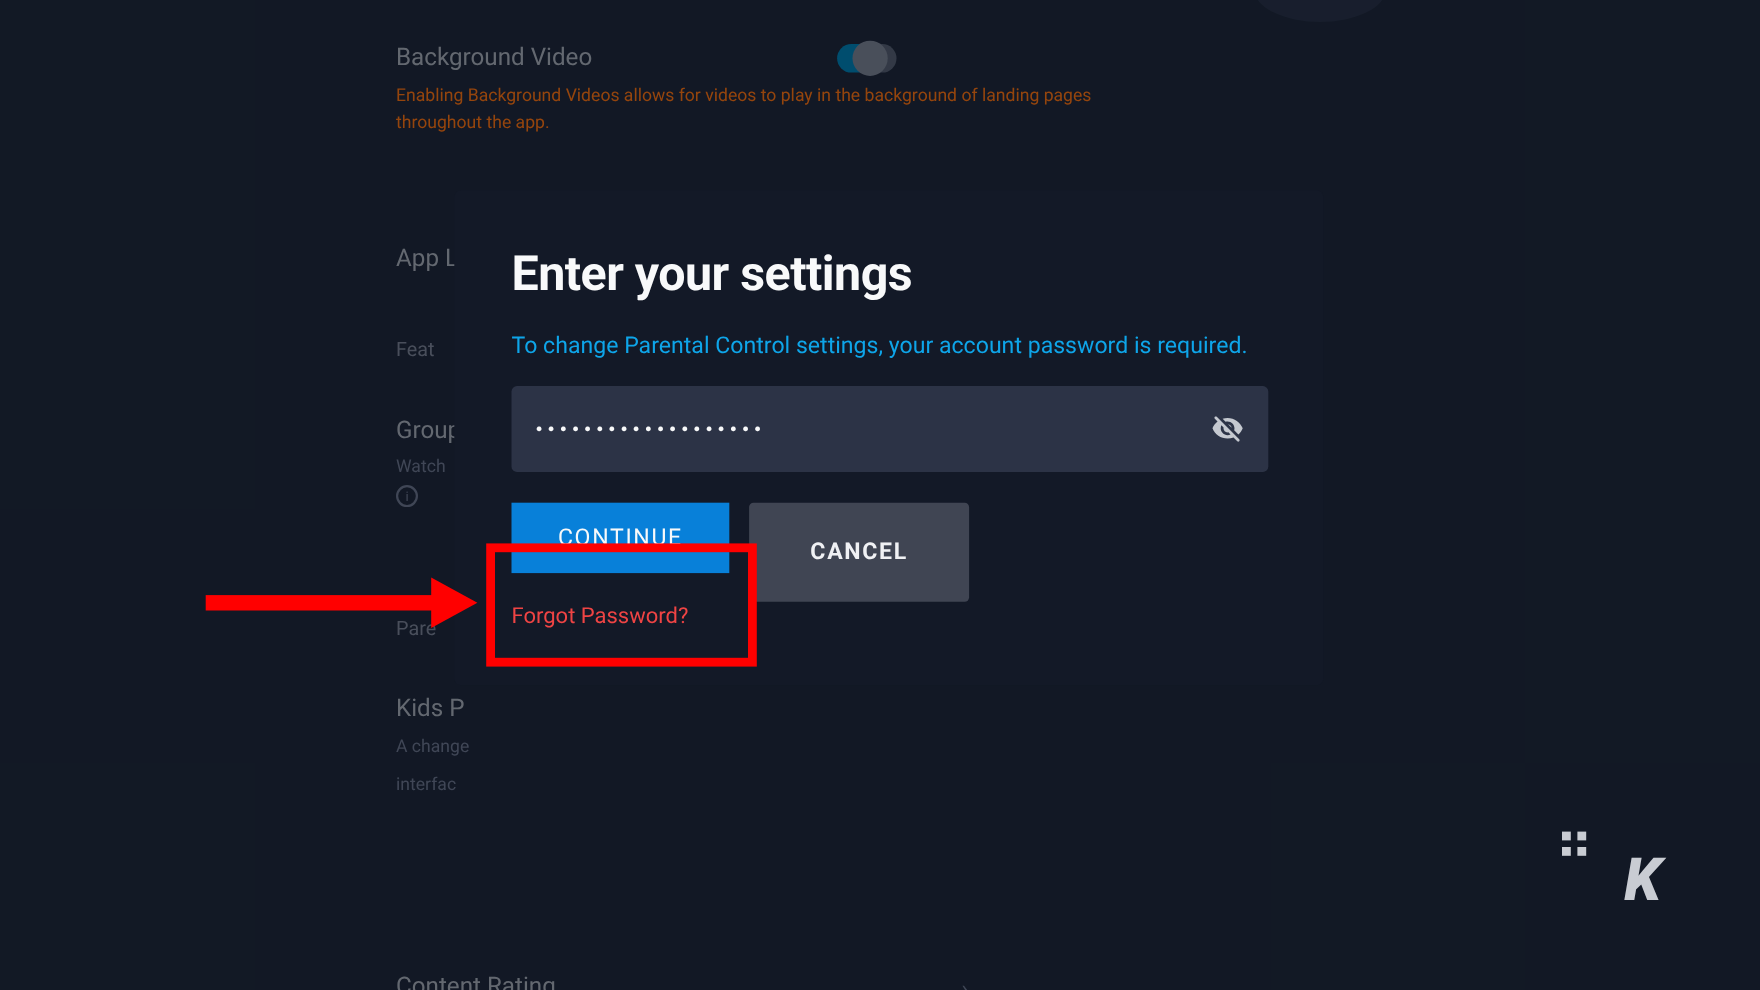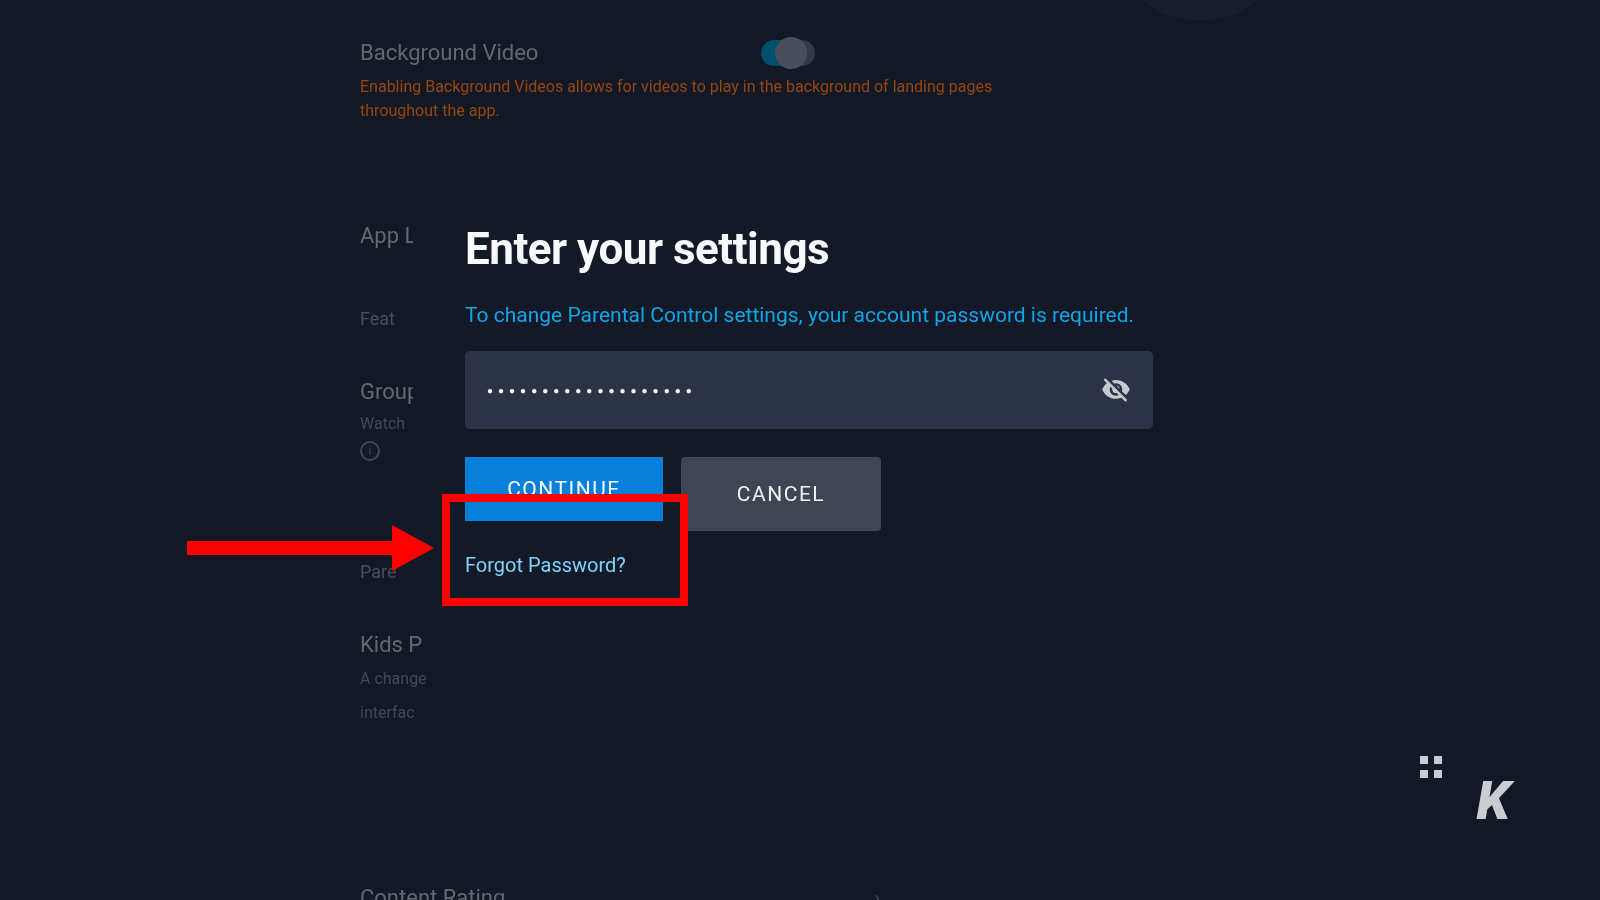--- a/index.html
+++ b/index.html
@@ -236,37 +236,36 @@
       letter-spacing: 1.5px;
       border-radius: 0;
       display: flex;
       align-items: center;
       justify-content: center;
       cursor: pointer;
     }
     
     .btn-cancel {
       width: 200px;
-      height: 74px;
+      height: 90px;
       background: #404553;
       color: #f0f1f4;
       font-size: 21px;
-      font-weight: 400;
+      font-weight: 700;
       letter-spacing: 1.5px;
       border-radius: 4px;
       display: flex;
       align-items: center;
       justify-content: center;
       cursor: pointer;
     }
     
     .forgot-link {
-      color: #7dd3fc;
+      color: #ef4444;
       font-size: 20px;
-      margin-top: 22px;
       display: inline-block;
       cursor: pointer;
     }
     
     
     .red-box {
       position: absolute;
       left: 442px;
       top: 494px;
       width: 246px;

